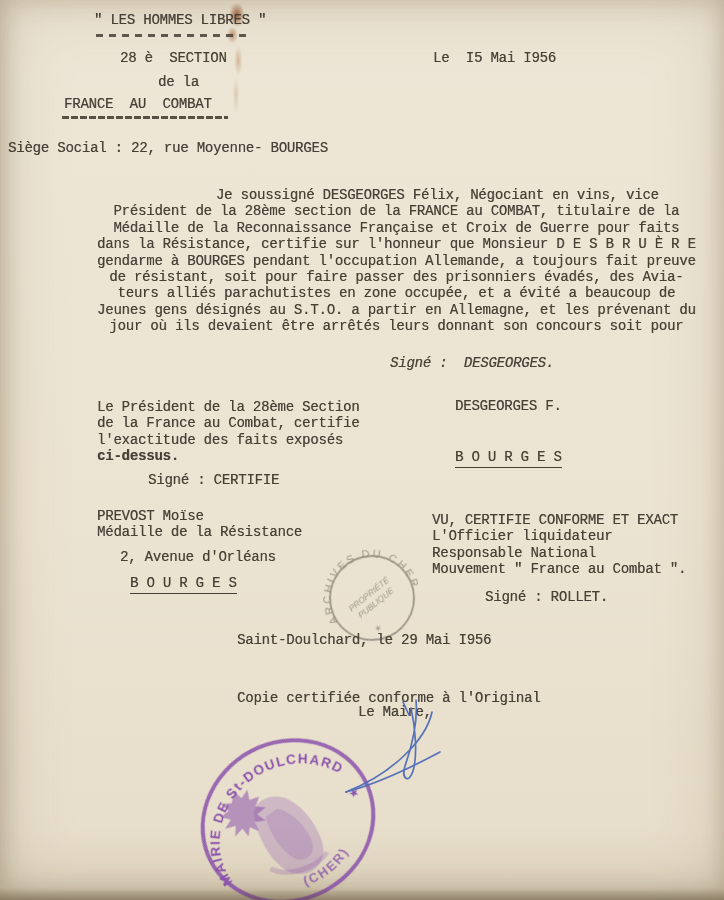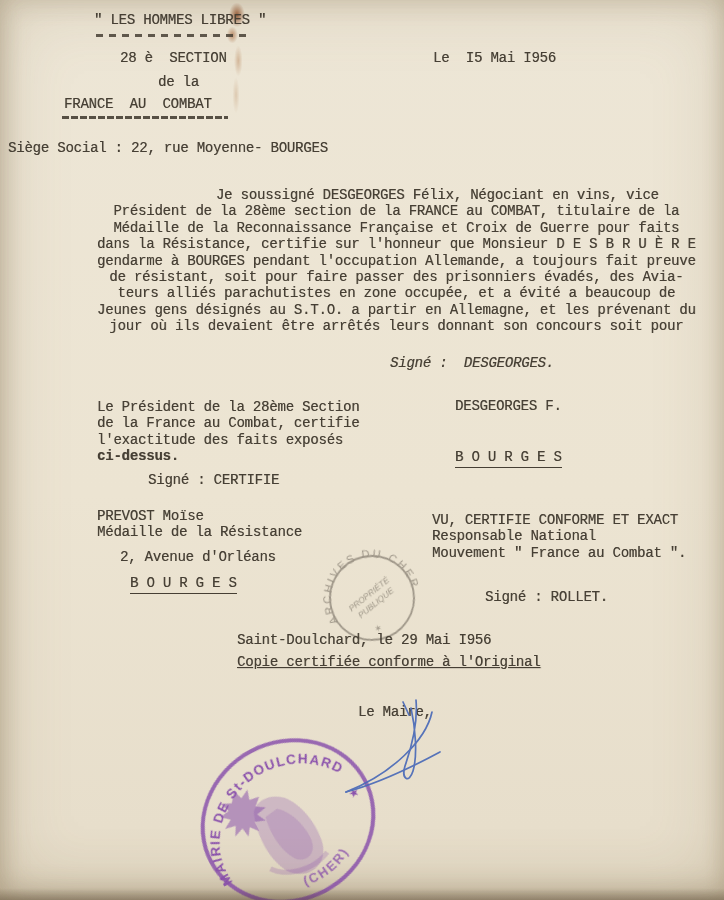--- a/index.html
+++ b/index.html
@@ -83,41 +83,42 @@
   <div class="tw" style="left:455px;top:398px;">DESGEORGES F.</div>
   <div class="tw" style="left:455px;top:449px;"><span class="ul">B O U R G E S</span></div>
 
   <div class="tw" style="left:97px;top:508px;">PREVOST Moïse</div>
   <div class="tw" style="left:97px;top:524px;">Médaille de la Résistance</div>
   <div class="tw" style="left:120px;top:549px;">2, Avenue d'Orléans</div>
   <div class="tw" style="left:130px;top:575px;"><span class="ul">B O U R G E S</span></div>
 
   <div style="position:absolute;left:432px;top:512px;">
     <div class="tw" style="position:static;">VU, CERTIFIE CONFORME ET EXACT</div>
+    <div class="tw" style="position:static;">L'Officier liquidateur</div>
     <div class="tw" style="position:static;">Responsable National</div>
     <div class="tw" style="position:static;">Mouvement " France au Combat ".</div>
   </div>
   <div class="tw" style="left:478px;top:589px;margin-left:7px;">Signé : ROLLET.</div>
 
   <svg class="stamp" style="left:320px;top:546px;transform:rotate(-12deg);opacity:.82;filter:blur(.3px);" width="104" height="104" viewBox="0 0 104 104">
     <circle cx="52" cy="52" r="42" fill="none" stroke="#8d8578" stroke-width="1.8"></circle>
     <defs>
       <path id="arcArch" d="M 16,72 A 41,41 0 1 1 88,72" fill="none"></path>
     </defs>
     <text font-size="11" letter-spacing="2.2" fill="#8d8578">
       <textPath href="#arcArch" startOffset="4">ARCHIVES DU CHER</textPath>
     </text>
     <g transform="rotate(-27 52 52)">
       <text x="52" y="50" font-size="8.5" font-style="italic" text-anchor="middle" fill="#8d8578">PROPRIÉTÉ</text>
       <text x="52" y="61" font-size="8.5" font-style="italic" text-anchor="middle" fill="#8d8578">PUBLIQUE</text>
     </g>
     <text x="48" y="86" font-size="9" fill="#8d8578">✶</text>
   </svg>
 
-  <div class="tw" style="left:237px;top:654px;text-decoration:underline;">Copie certifiée conforme à l'Original</div>
+  <div class="tw" style="left:237px;top:690px;">Copie certifiée conforme à l'Original</div>
   <div class="tw" style="left:237px;top:632px;">Saint-Doulchard, le 29 Mai I956</div>
   <div class="tw" style="left:328px;top:704px;margin-left:30px;">Le Maire,</div>
 
   <svg class="stamp" style="left:190px;top:735px;transform:rotate(-28deg);opacity:.88;filter:blur(.35px);" width="196" height="172" viewBox="0 0 196 172">
     <ellipse cx="98" cy="86" rx="87" ry="79" fill="none" stroke="#7e3fa8" stroke-width="4" opacity=".85"></ellipse>
     <defs>
       <path id="arcMairieTop" d="M 22,120 A 78,72 0 1 1 174,120" fill="none"></path>
       <path id="arcMairieBot" d="M 44,128 A 66,58 0 0 0 152,128" fill="none"></path>
     </defs>
     <text font-size="13.5" font-weight="bold" letter-spacing="1.4" fill="#7e3fa8">

